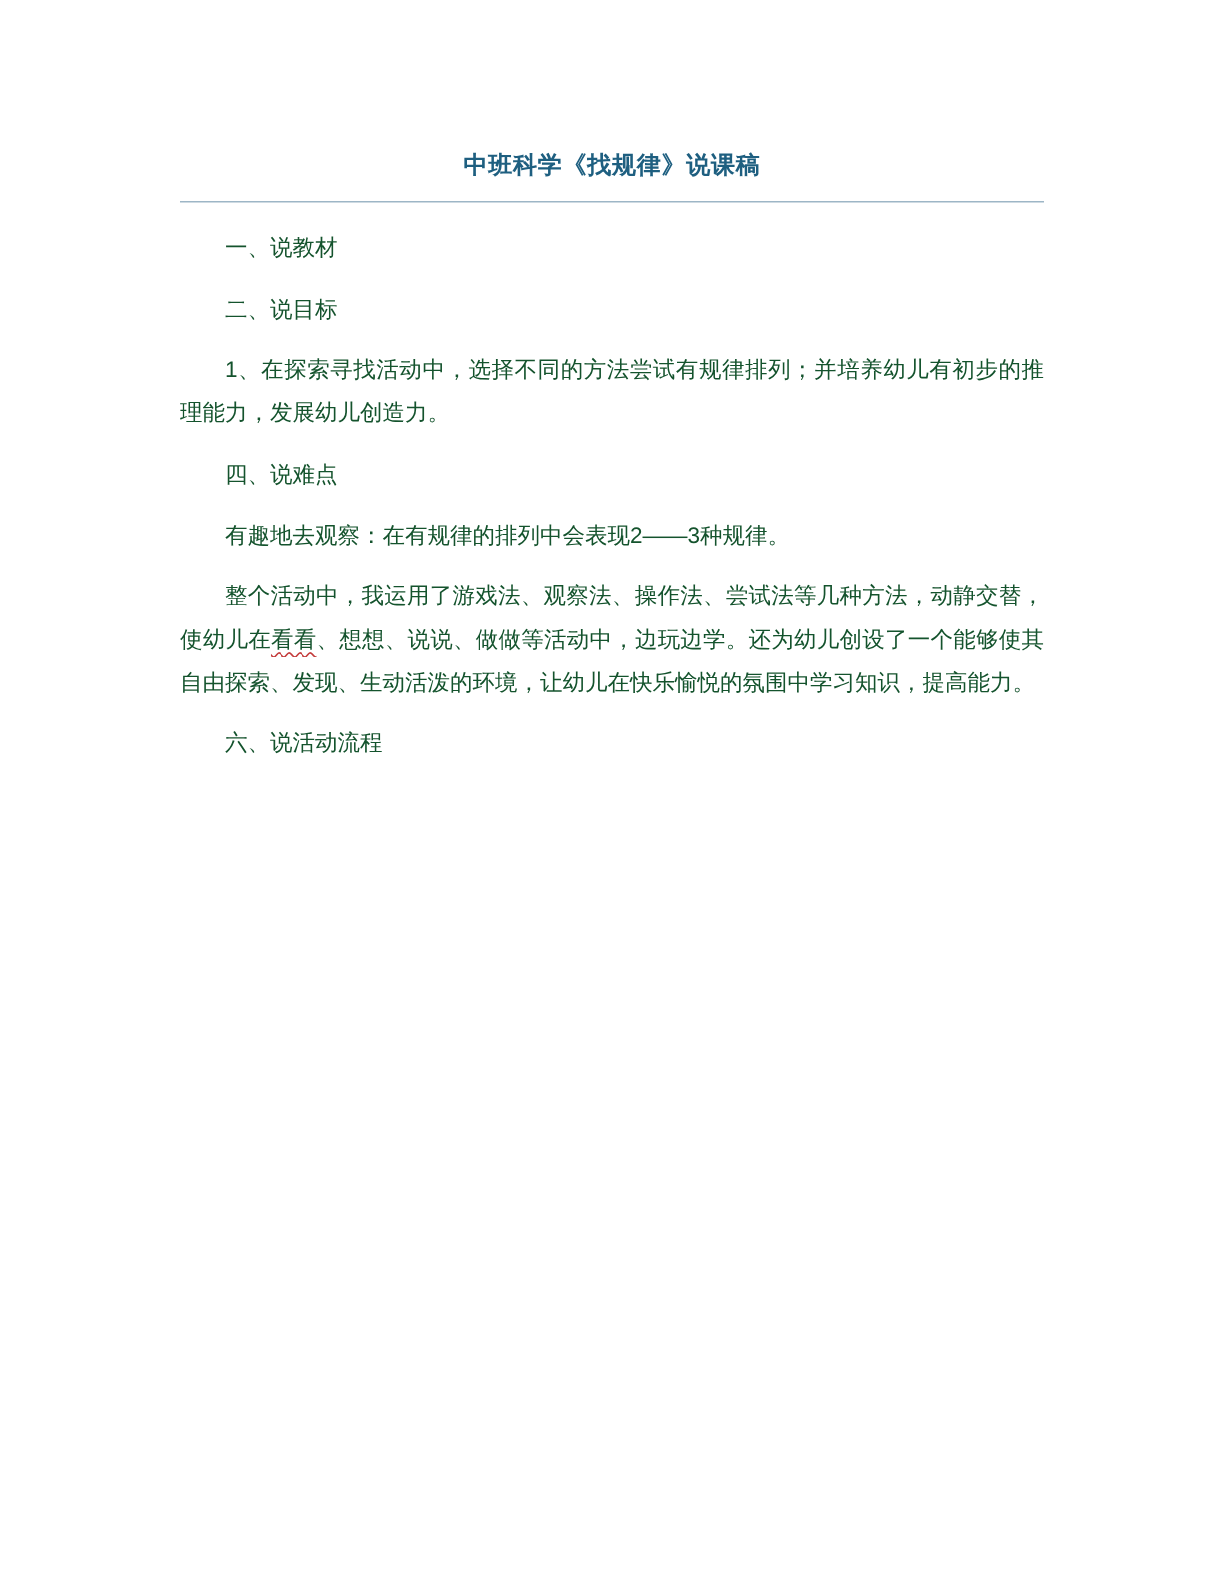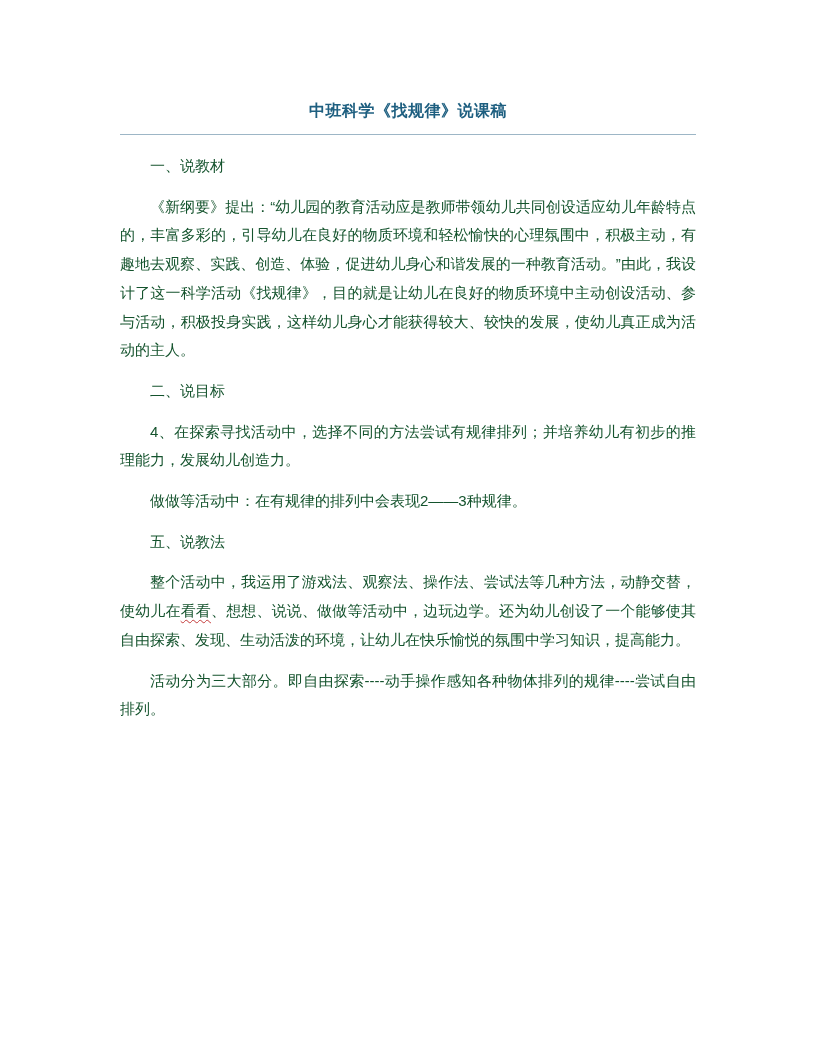--- a/index.html
+++ b/index.html
@@ -51,32 +51,31 @@
 <body>
 
 <div class="page">
 
   <h1 class="doc-title">中班科学《找规律》说课稿</h1>
 
   <hr class="title-rule">
 
   <p class="para">一、说教材</p>
 
-  <p class="para">《新纲要》提出：“幼儿园的教育活动应是教师带领幼儿共同创设适应幼儿年龄特点的，丰富多彩的，引导幼儿在良好的物质环境和轻松愉快的心理氛围中，积极主动，有趣地去观察、实践、创造、体验，促进幼儿身心和谐发展的一种教育活动。”由此，我设计了这一科学活动《找规律》，目的就是让幼儿在良好的物质环境中主动创设活动、参与活动，积极投身实践，这样幼儿身心才能获得较大、较快的发展，使幼儿真正成为活动的主人。</p>
 
   <p class="para">二、说目标</p>
 
 
-  <p class="para">4、在探索寻找活动中，选择不同的方法尝试有规律排列；并培养幼儿有初步的推理能力，发展幼儿创造力。</p>
+  <p class="para">1、在探索寻找活动中，选择不同的方法尝试有规律排列；并培养幼儿有初步的推理能力，发展幼儿创造力。</p>
 
 
 
+  <p class="para">四、说难点</p>
 
-  <p class="para">做做等活动中：在有规律的排列中会表现2——3种规律。</p>
+  <p class="para">有趣地去观察：在有规律的排列中会表现2——3种规律。</p>
 
-  <p class="para">五、说教法</p>
 
   <p class="para"><span>整个活动中，我运用了游戏法、观察法、操作法、尝试法等几种方法，动静交替，使幼儿在</span><span class="marked">看看</span><span>、想想、说说、做做等活动中，边玩边学。还为幼儿创设了一个能够使其自由探索、发现、生动活泼的环境，让幼儿在快乐愉悦的氛围中学习知识，提高能力。</span></p>
 
+  <p class="para">六、说活动流程</p>
 
-  <p class="para">活动分为三大部分。即自由探索----动手操作感知各种物体排列的规律----尝试自由排列。</p>
 
 </div>
 
 </body></html>

